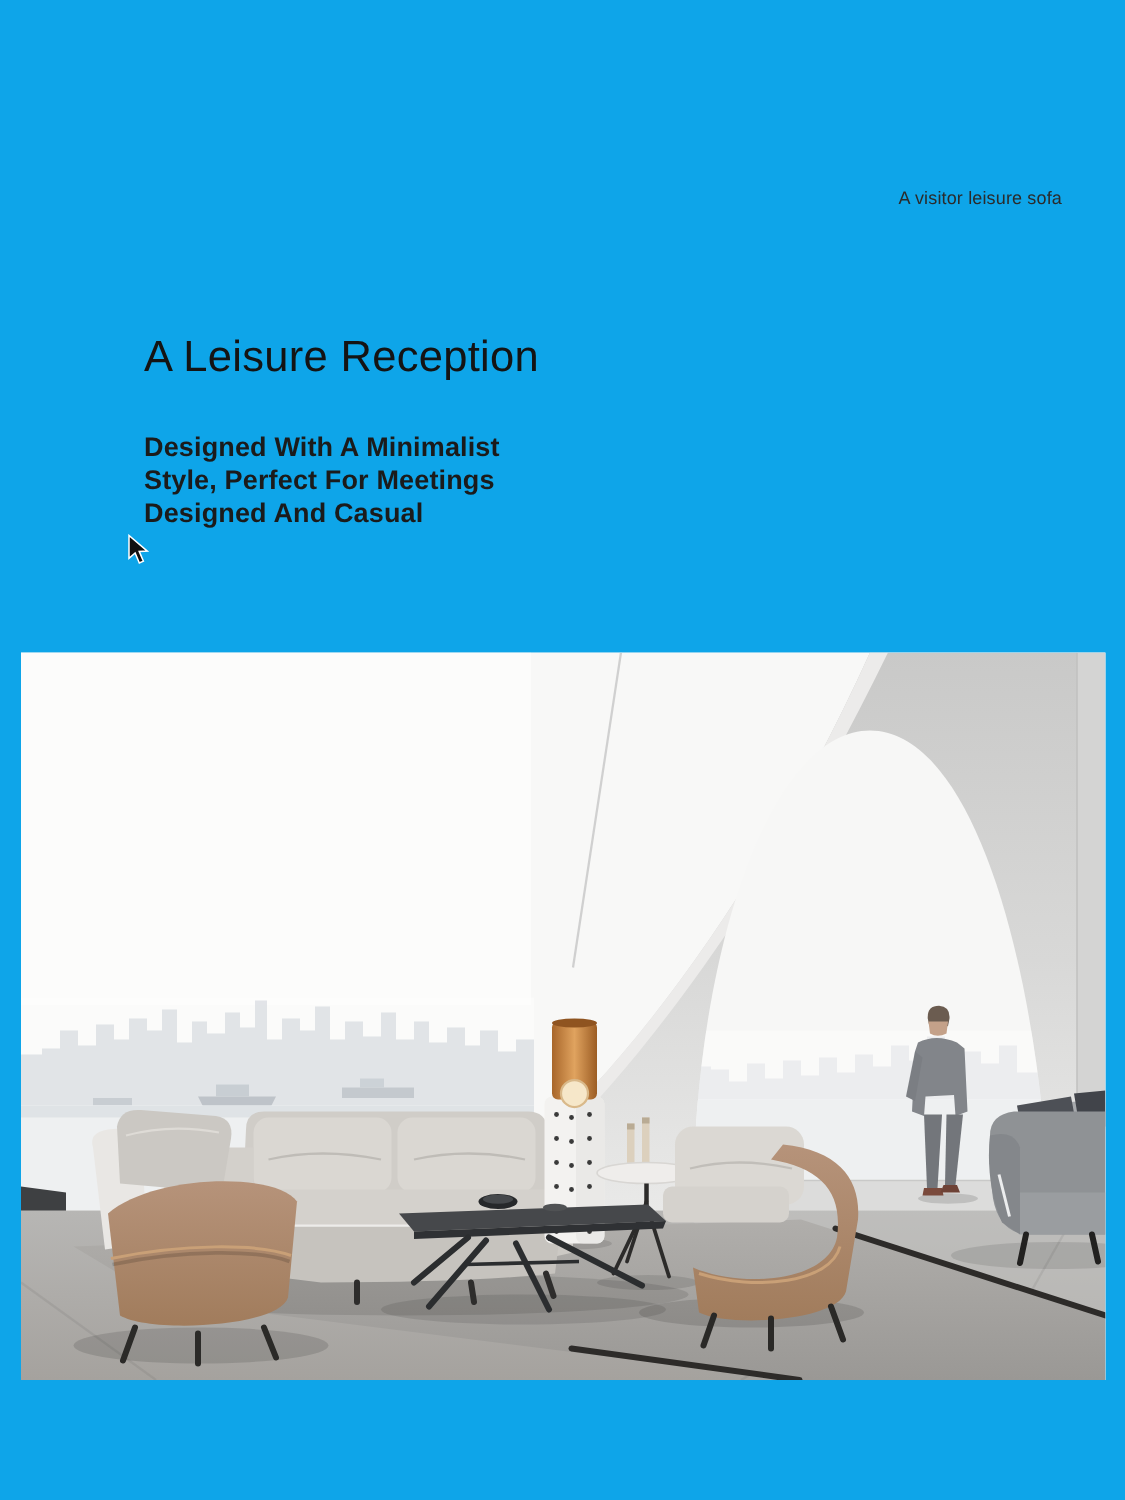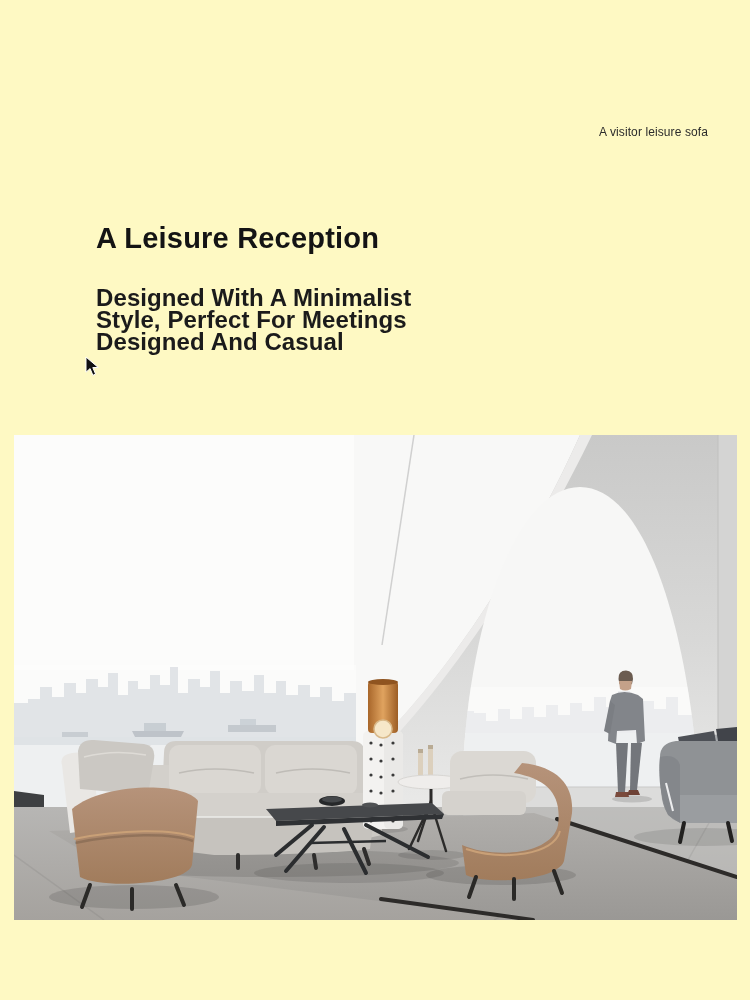--- a/index.html
+++ b/index.html
@@ -1,28 +1,28 @@
 <!DOCTYPE html>
 <html><head>
 <meta charset="utf-8">
 <style>
   html,body{margin:0;padding:0;background:#ffffff;}
   .page{
-    position:relative;width:750px;height:1000px;background:#fef9c3;overflow:hidden;
+    position:relative;width:750px;height:1000px;background:#0ea5e9;overflow:hidden;
     font-family:"Liberation Sans",sans-serif;
   }
   .note{
     position:absolute;top:125px;right:42px;font-size:12px;color:#2b2b2b;letter-spacing:.1px;
   }
   .title{
-    position:absolute;left:96px;top:221px;font-size:29px;line-height:35px;font-weight:700;
+    position:absolute;left:96px;top:221px;font-size:29px;line-height:35px;font-weight:400;
     color:#141414;letter-spacing:.2px;
   }
   .subtitle{
-    position:absolute;left:96px;top:287px;font-size:24px;line-height:22px;font-weight:700;
+    position:absolute;left:96px;top:287px;font-size:18px;line-height:22px;font-weight:700;
     color:#1b1b1b;letter-spacing:.1px;
   }
   .hero{
     position:absolute;left:14px;top:435px;width:723px;height:485px;overflow:hidden;background:#fafaf9;
   }
   .hero svg{display:block;width:723px;height:485px;}
   .cursor{position:absolute;left:85px;top:356px;width:15px;height:21px;z-index:5;}
 </style>
 </head>
 <body>

